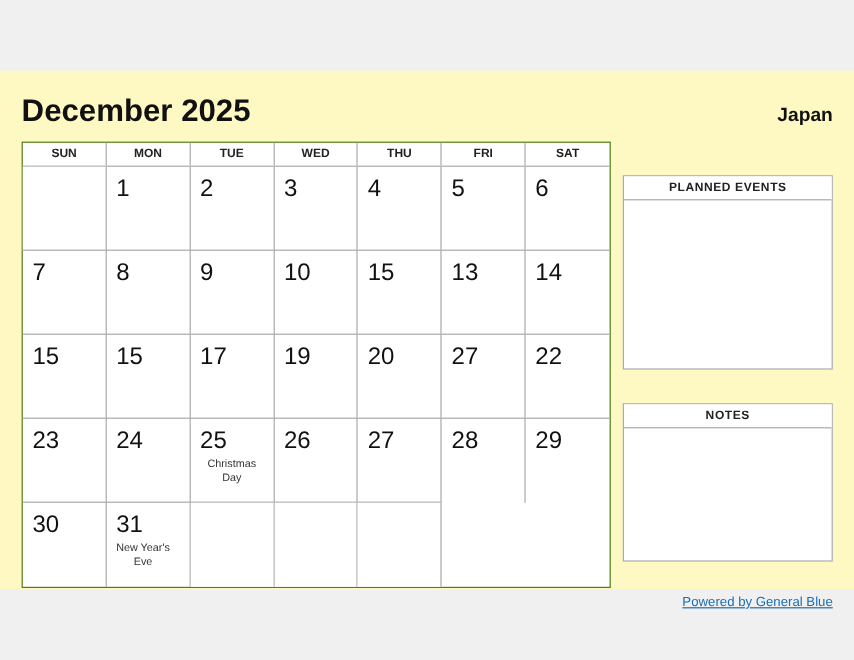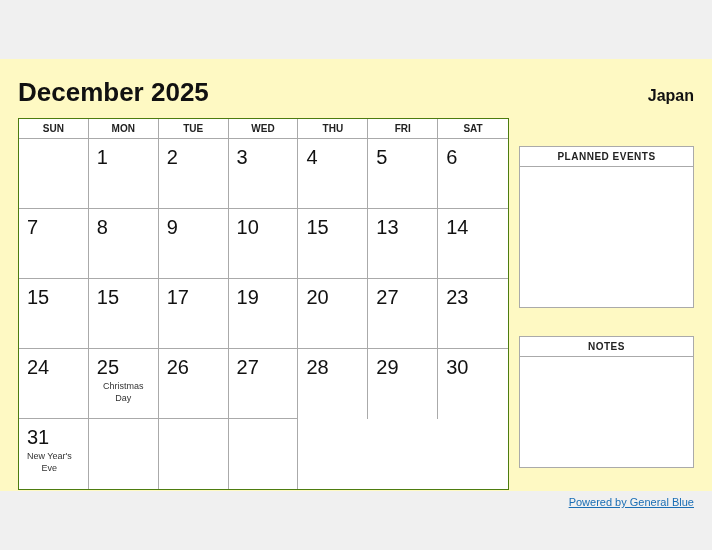--- a/index.html
+++ b/index.html
@@ -202,20 +202,23 @@
           <div class="cal-cell">
             <span class="date-num">19</span>
           </div>
           <div class="cal-cell">
             <span class="date-num">20</span>
           </div>
           <div class="cal-cell">
             <span class="date-num">27</span>
           </div>
           <div class="cal-cell">
+            <span class="date-num">22</span>
+          </div>
+          <div class="cal-cell">
             <span class="date-num">23</span>
           </div>
           <div class="cal-cell">
             <span class="date-num">24</span>
           </div>
           <div class="cal-cell">
             <span class="date-num">25</span>
             <span class="event-label" style="white-space: pre-line;">Christmas Day</span>
           </div>
           <div class="cal-cell">

